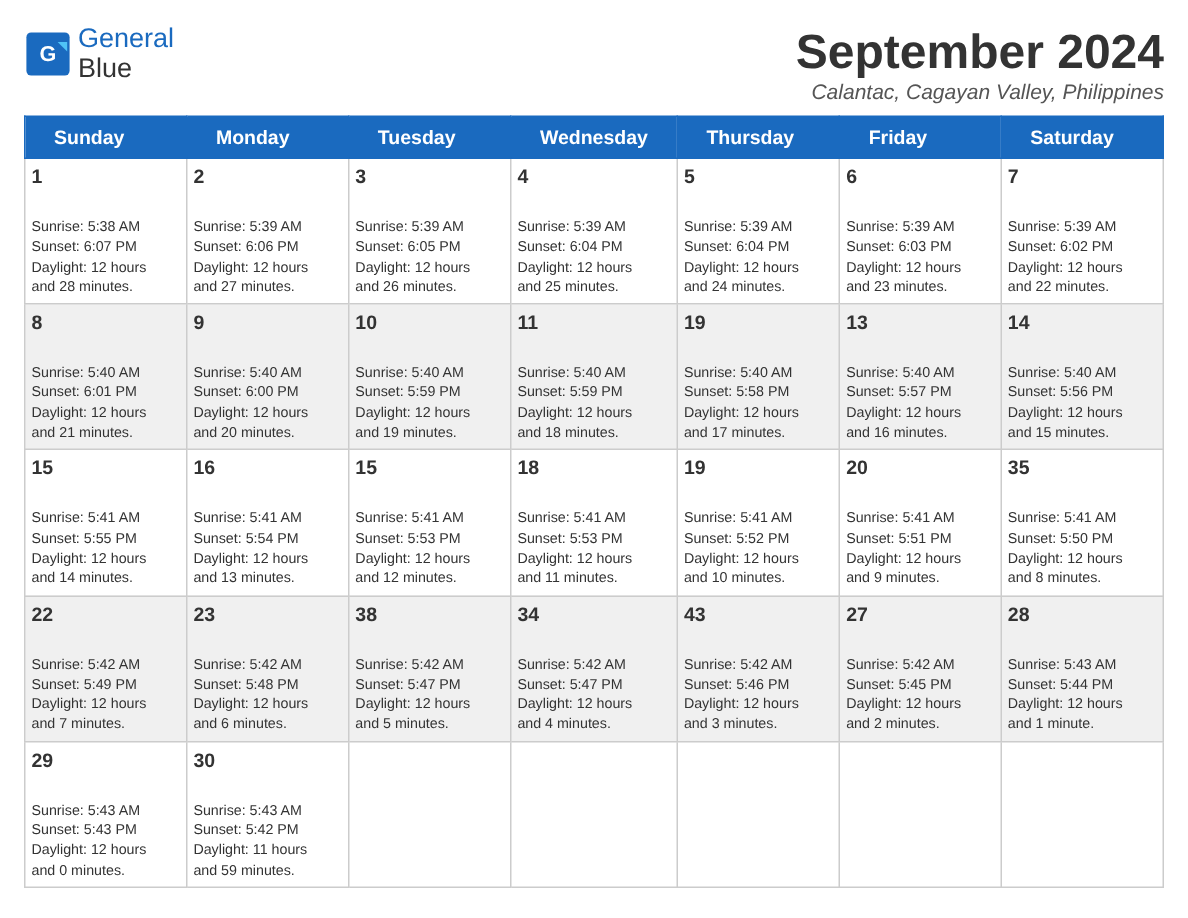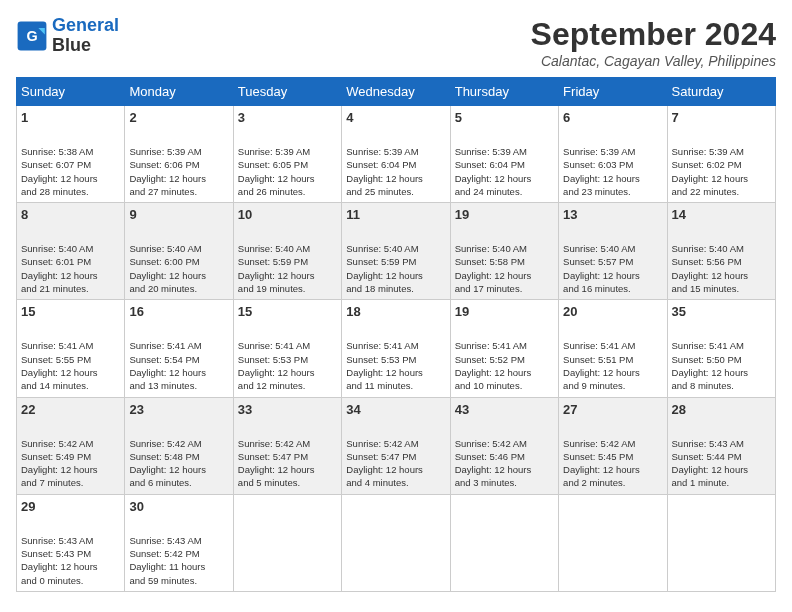--- a/index.html
+++ b/index.html
@@ -16,21 +16,21 @@
       align-items: flex-start;
       margin-bottom: 8px;
     }
     .logo {
       display: flex;
       align-items: center;
       gap: 4px;
     }
     .logo-text {
       font-size: 18px;
-      font-weight: bold;
+      font-weight: normal;
       color: #333;
       line-height: 1.1;
     }
     .logo-text span { color: #1a6abf; }
     .logo-icon {
       width: 32px;
       height: 32px;
     }
     .title-area {
       text-align: right;
@@ -47,24 +47,24 @@
       font-style: italic;
     }
     .calendar {
       width: 100%;
       border-collapse: collapse;
       font-size: 11px;
     }
     .calendar th {
       background: #1a6abf;
       color: #fff;
-      padding: 6px 4px;
+      padding: 6px 19px;
       text-align: left;
       font-size: 13px;
-      font-weight: normal;
+      font-weight: bold;
       border: 1px solid #1a6abf;
     }
     .calendar td {
       border: 1px solid #ccc;
       vertical-align: top;
       padding: 4px;
       width: calc(100% / 7);
       height: 80px;
       background: #fff;
     }
@@ -285,21 +285,21 @@
 and 7 minutes.</div>
         </td>
         <td>
           <span class="day-num">23</span>
           <div class="day-info" style="white-space: pre-line;">Sunrise: 5:42 AM
 Sunset: 5:48 PM
 Daylight: 12 hours
 and 6 minutes.</div>
         </td>
         <td>
-          <span class="day-num">33</span>
+          <span class="day-num">38</span>
           <div class="day-info" style="white-space: pre-line;">Sunrise: 5:42 AM
 Sunset: 5:47 PM
 Daylight: 12 hours
 and 5 minutes.</div>
         </td>
         <td>
           <span class="day-num">34</span>
           <div class="day-info" style="white-space: pre-line;">Sunrise: 5:42 AM
 Sunset: 5:47 PM
 Daylight: 12 hours

